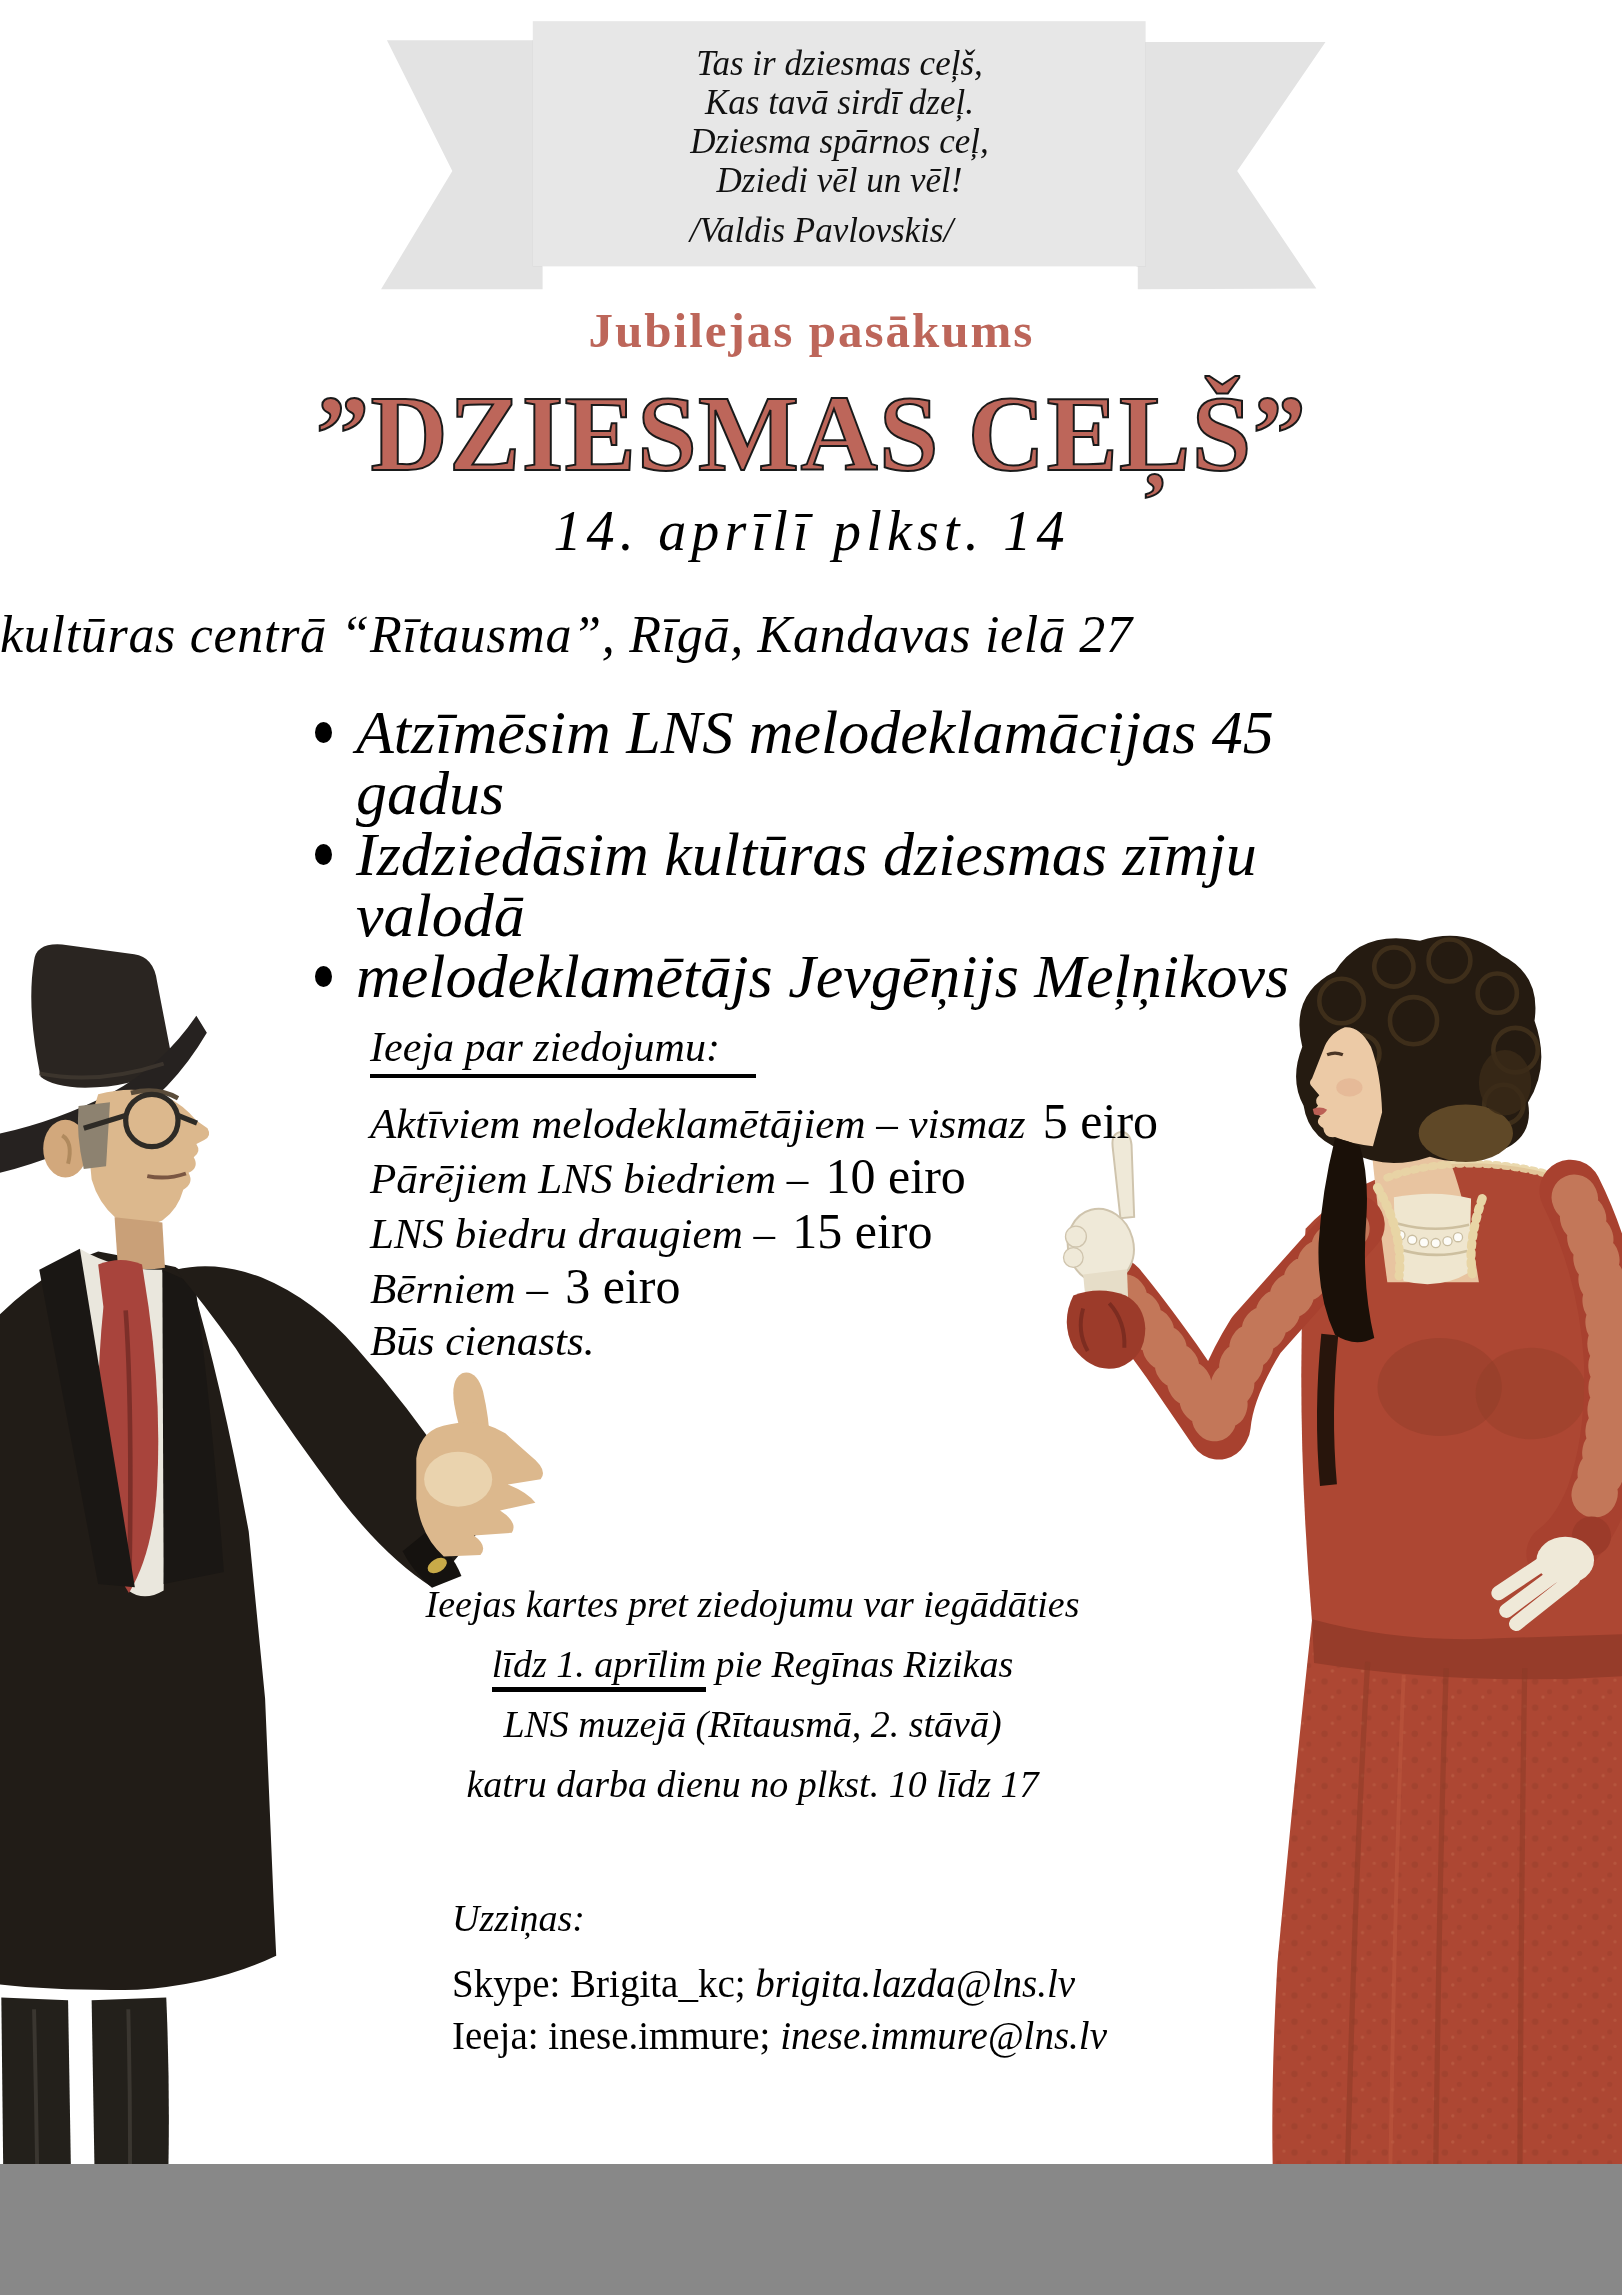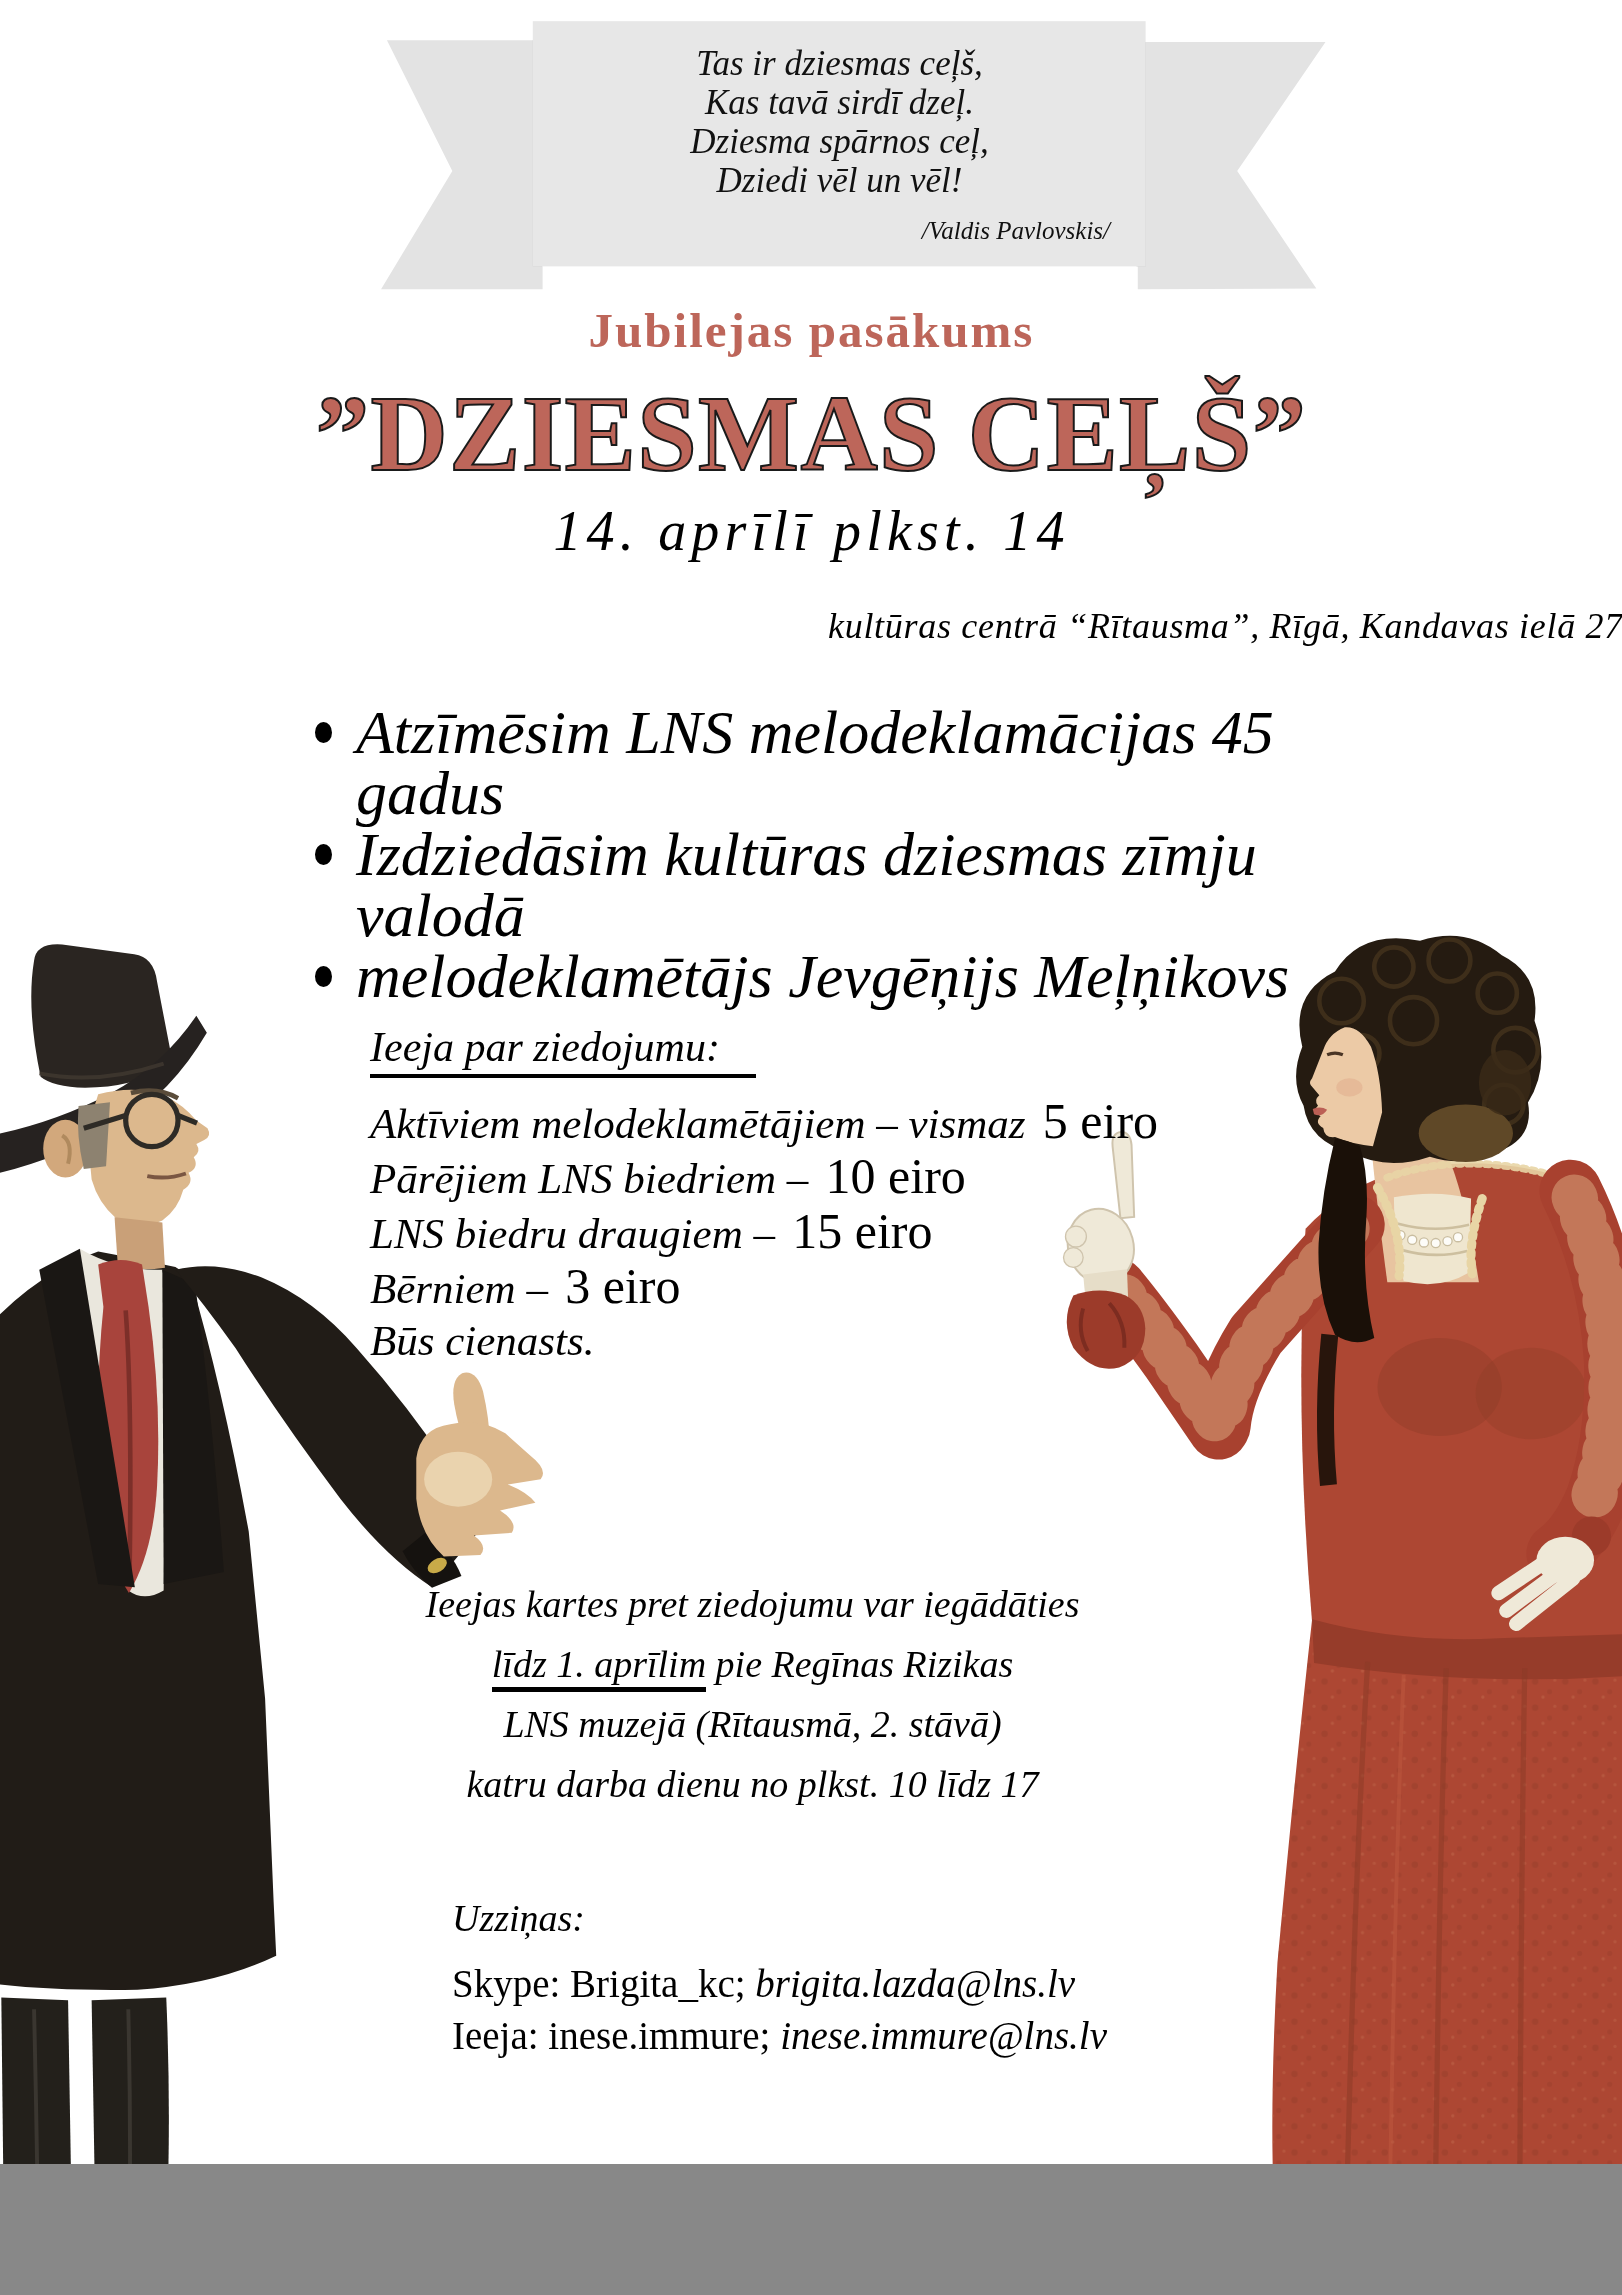--- a/index.html
+++ b/index.html
@@ -6,29 +6,29 @@
   .poster{
     position:relative;width:1623px;height:2164px;background:#ffffff;
     overflow:hidden;font-family:"Liberation Serif","DejaVu Serif",serif;color:var(--ink,#000);
   }
   .abs{position:absolute;}
   
   .ribbon{left:366px;top:14.4px;width:968px;height:289px;}
   .ribbon svg{position:absolute;left:0;top:0;width:100%;height:100%;}
   .poem{position:absolute;left:167px;top:30px;width:613px;text-align:center;
         font-style:italic;font-size:35px;line-height:39px;color:#111;}
-  .poem-attr{text-align:right;padding-right:36px;font-size:25px;margin-top:10.5px;}
+  .poem-attr{padding-right:36px;font-size:35px;margin-top:10.5px;}
   
   .kicker{left:0;top:302px;width:1623px;text-align:center;font-weight:bold;
           font-size:49px;letter-spacing:2px;color:var(--accent,#bd665a);}
   .title{left:0;top:378px;width:1623px;margin:0;text-align:center;font-weight:bold;
          font-size:107px;line-height:1.05;letter-spacing:1.3px;color:var(--accent,#bd665a);
          -webkit-text-stroke:2px #1a1a1a;}
   .datetime{left:0;top:499px;width:1623px;text-align:center;font-size:56px;letter-spacing:5.2px;font-style:italic;}
-  .venue{left:0;top:605px;width:1623px;text-align:right;font-style:italic;font-size:36px;letter-spacing:0.7px;}
+  .venue{left:0;top:605px;width:1623px;text-align:left;font-style:italic;font-size:52px;letter-spacing:0.7px;}
   
   .bullets{left:340px;top:686px;width:982px;list-style:none;margin:16px;padding:0;
            font-style:italic;font-size:62px;line-height:61px;}
   .bullets li{position:relative;}
   .bullets li .marker{position:absolute;left:-41px;top:19.6px;width:17px;height:21px;
            border-radius:50%;background:#000;}
   .bullets .line2{display:block;}
   
   .admission{left:370px;top:1021px;width:916px;font-style:italic;font-size:43px;line-height:52px;}
   .adm-heading{margin-bottom:22px;font-size:42px;}

